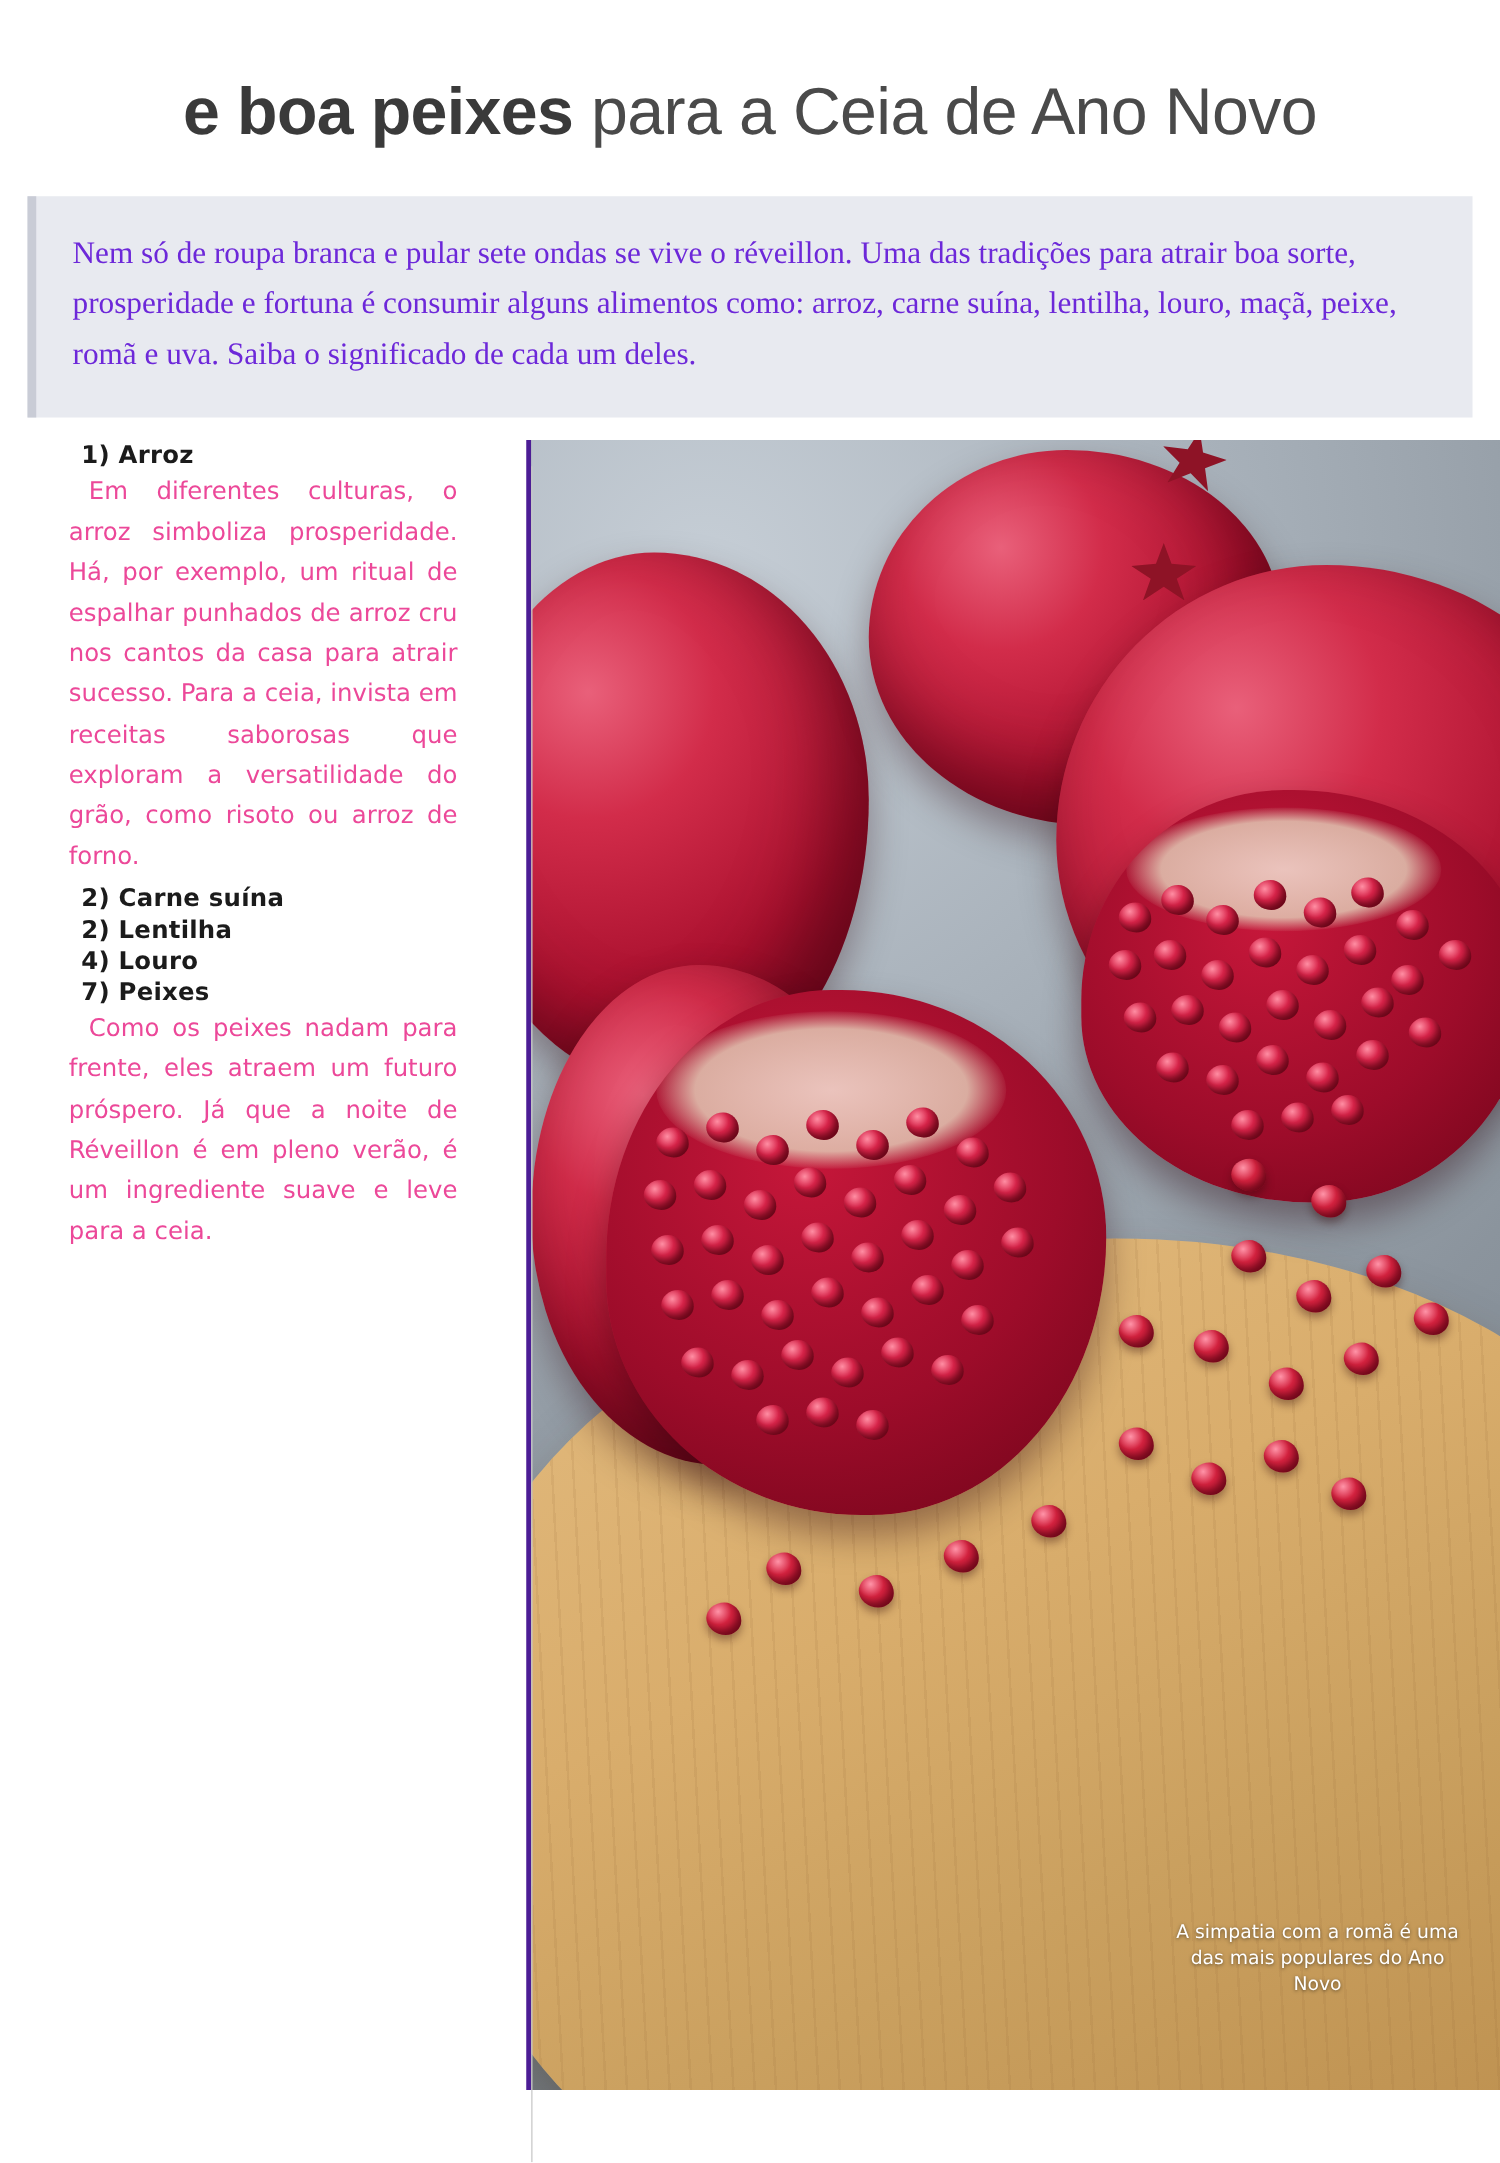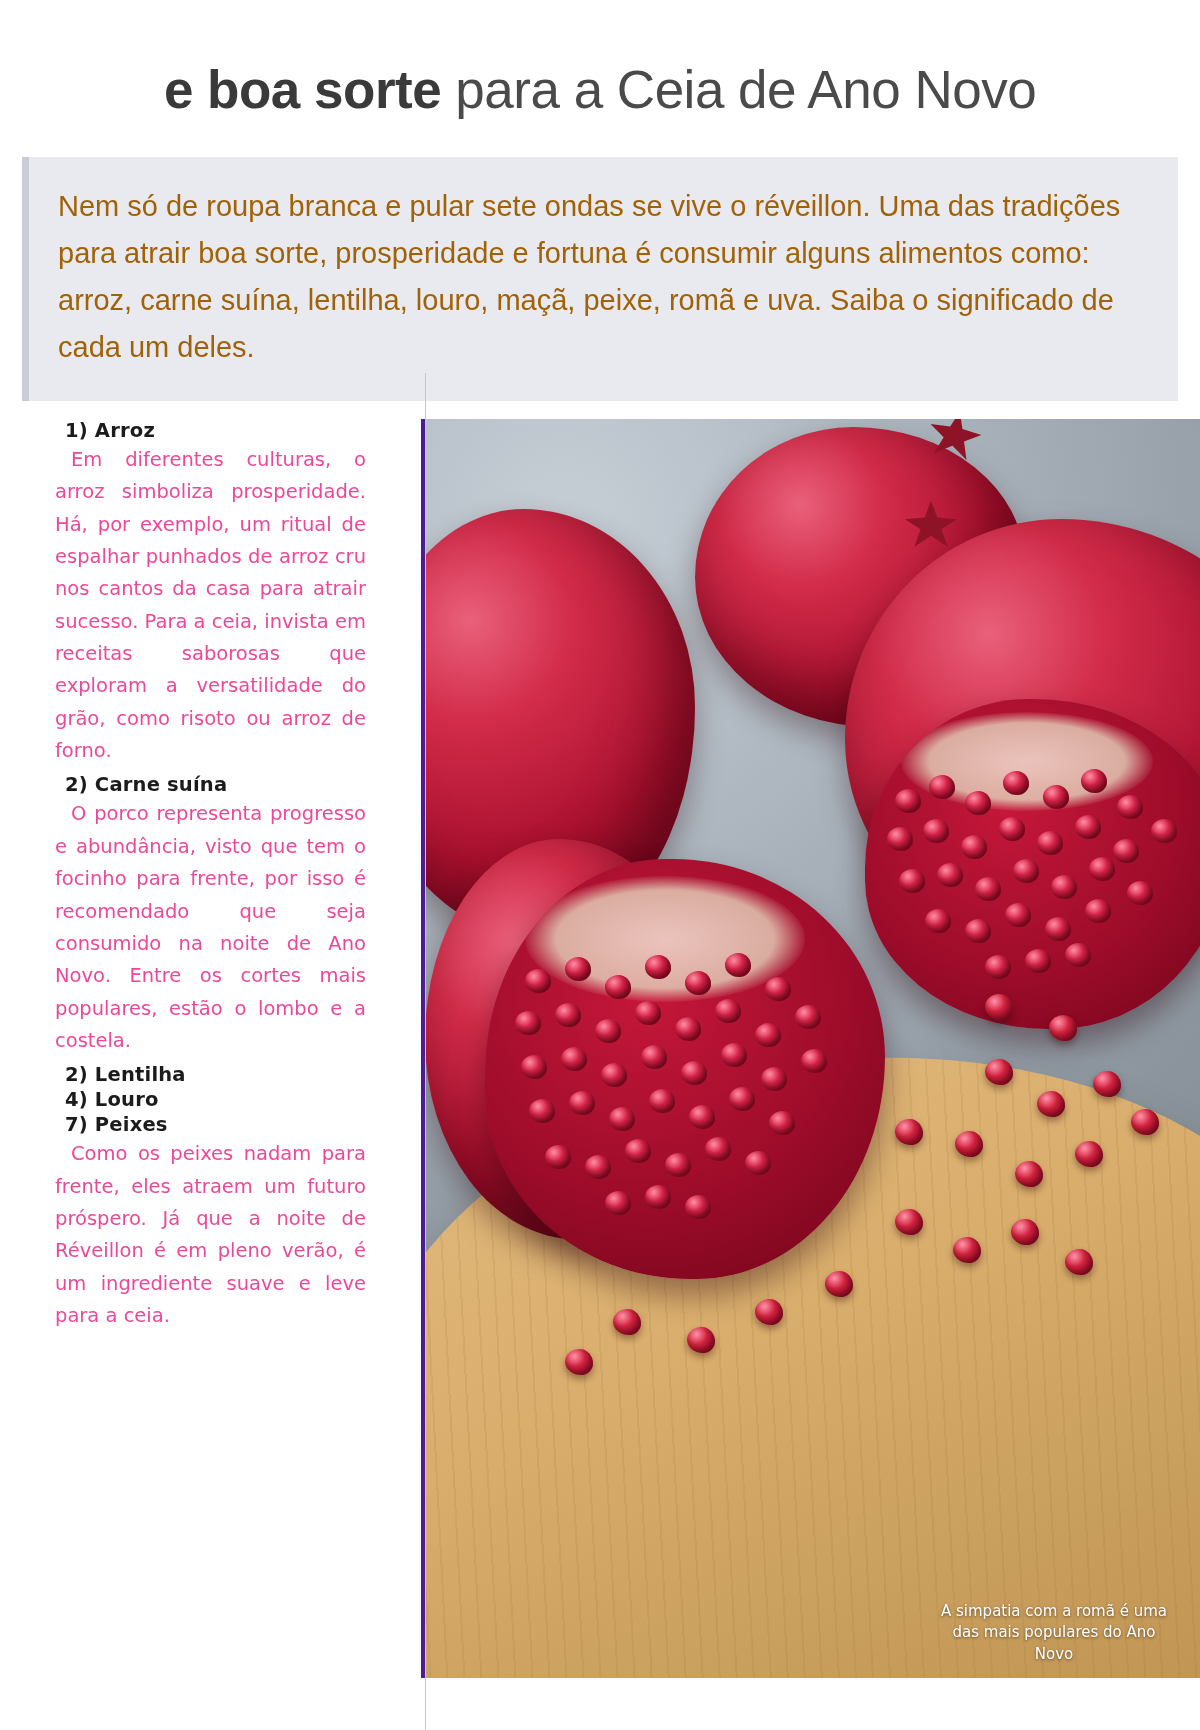--- a/index.html
+++ b/index.html
@@ -45,24 +45,24 @@
     padding: 26px 36px 30px 36px;
   }
   .lede-band::before {
     content: "";
     position: absolute;
     left: 0; top: 0; bottom: 0;
     width: 7px;
     background: #c9ccd6;
   }
   .lede-text {
-    font-size: 29px;
+    font-size: 25px;
     line-height: 1.62;
-    color: #a16207;
-    font-family: Liberation Sans, sans-serif;
+    color: #6d28d9;
+    font-family: Liberation Serif, serif;
     font-weight: 400;
   }
 
   
   .content {
     display: flex;
     margin-top: 18px;
     height: 1320px;
   }
   .col-text {
@@ -227,36 +227,35 @@
     width: 1px;
     background: #c8c8c8;
   }
 </style>
 </head>
 <body>
 
 <div class="page">
 
   <div class="headline">
-    <div class="headline-line"><span class="bold">e boa sorte</span><span> para a Ceia de Ano Novo</span></div>
+    <div class="headline-line"><span class="bold">e boa peixes</span><span> para a Ceia de Ano Novo</span></div>
   </div>
 
   <div class="lede-band">
     <div class="lede-text">Nem só de roupa branca e pular sete ondas se vive o réveillon. Uma das tradições para atrair boa sorte, prosperidade e fortuna é consumir alguns alimentos como: arroz, carne suína, lentilha, louro, maçã, peixe, romã e uva. Saiba o significado de cada um deles.</div>
   </div>
 
   <div class="content">
 
     <div class="col-text">
 
       <h2 class="sec-title">1) Arroz</h2>
       <p class="sec-body">Em diferentes culturas, o arroz simboliza prosperidade. Há, por exemplo, um ritual de espalhar punhados de arroz cru nos cantos da casa para atrair sucesso. Para a ceia, invista em receitas saborosas que exploram a versatilidade do grão, como risoto ou arroz de forno.</p>
 
       <h2 class="sec-title">2) Carne suína</h2>
-      <p class="sec-body">O porco representa progresso e abundância, visto que tem o focinho para frente, por isso é recomendado que seja consumido na noite de Ano Novo. Entre os cortes mais populares, estão o lombo e a costela.</p>
 
       <h2 class="sec-title">2) Lentilha</h2>
 
       <h2 class="sec-title">4) Louro</h2>
 
       <h2 class="sec-title">7) Peixes</h2>
       <p class="sec-body">Como os peixes nadam para frente, eles atraem um futuro próspero. Já que a noite de Réveillon é em pleno verão, é um ingrediente suave e leve para a ceia.</p>
 
     </div>
 

